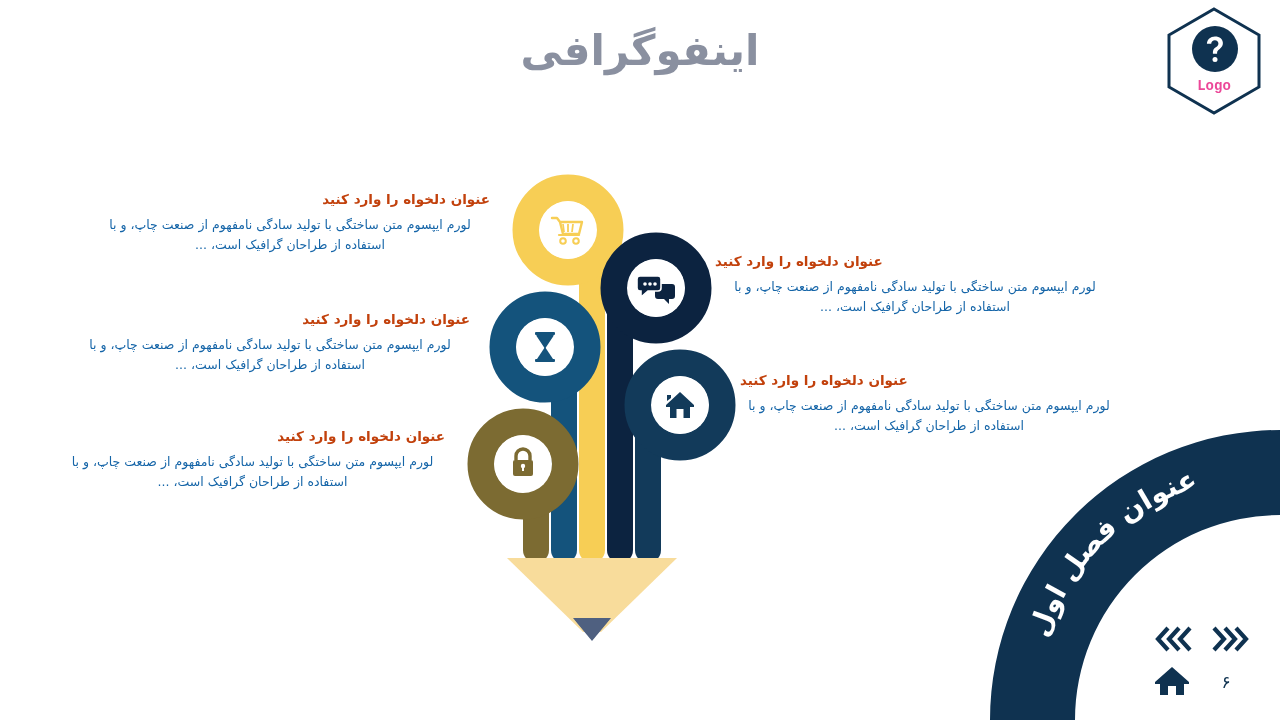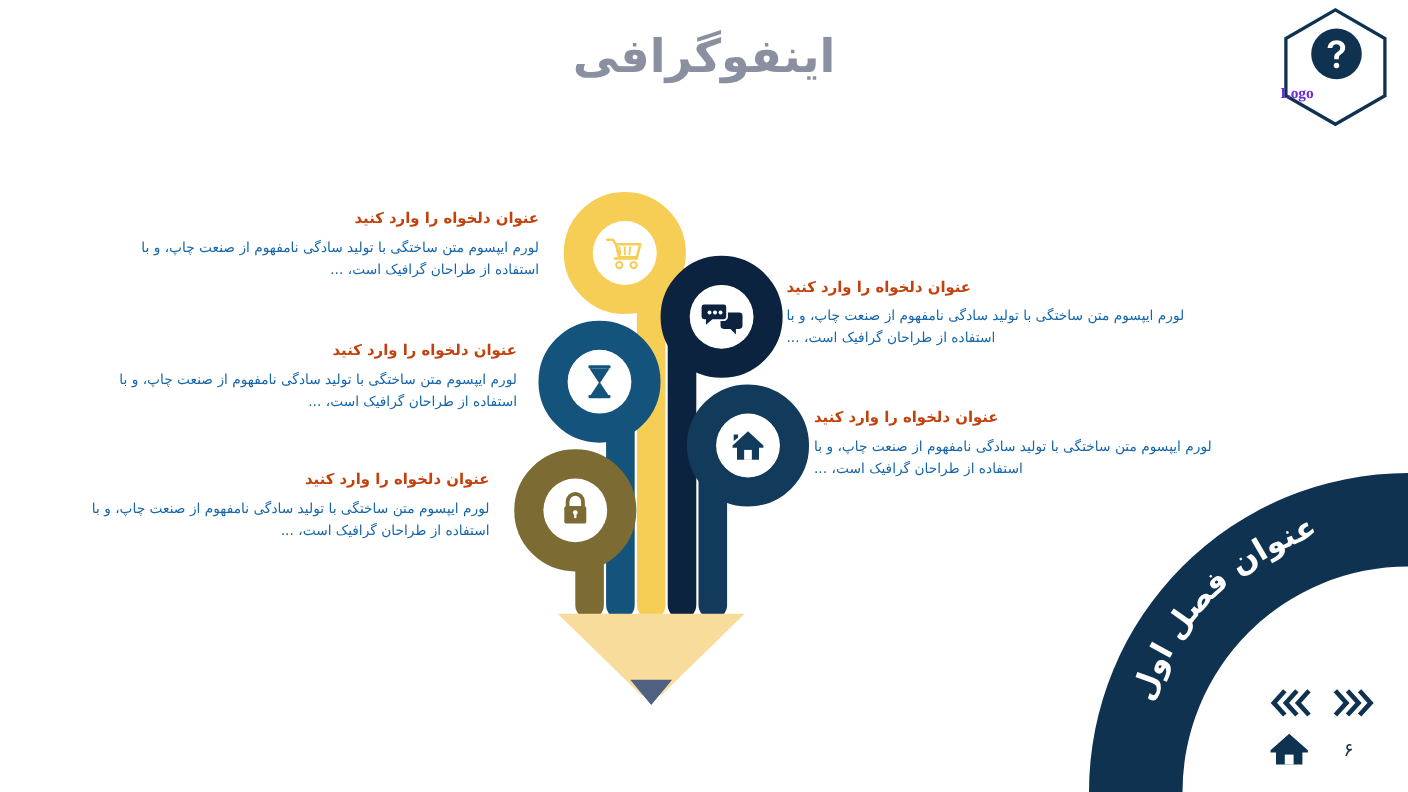--- a/index.html
+++ b/index.html
@@ -25,36 +25,36 @@
   .logo-box{position:absolute;top:6px;right:16px;width:100px;height:122px;}
   .logo-hex{position:absolute;inset:0;}
   .logo-inner-circle{
     position:absolute;left:28px;top:20px;width:46px;height:46px;
     border-radius:50%;background:#0f3250;
   }
   .logo-q{
     position:absolute;left:28px;top:20px;width:46px;height:46px;
   }
   .logo-text{
-    position:absolute;left:0;top:72px;width:100px;text-align:left;
-    font-family:Liberation Serif, serif;
-    font-size:14px;font-weight:bold;color:#6d28d9;
+    position:absolute;left:0;top:72px;width:100px;text-align:center;
+    font-family:Liberation Mono, monospace;
+    font-size:14px;font-weight:bold;color:#ec4899;
   }
 
   
   .graphic{position:absolute;left:455px;top:170px;width:300px;height:480px;}
 
   
   .txt{position:absolute;direction:rtl;}
   .txt .t-head{
     font-size:13.5px;font-weight:bold;color:#c2410c;
     line-height:1.45;margin:0 0 5px 0;
   }
   .txt .t-body{
-    font-size:12.5px;color:#1565a8;line-height:1.62;margin:0;font-weight:400;
+    font-size:12.5px;color:#1565a8;line-height:1.62;margin:0;font-weight:400;text-align:center;
   }
   .txt.right-side{text-align:right;}
   .txt.left-side{text-align:left;}
 
   .txt-1{left:90px;top:190px;width:400px;}
   .txt-2{left:715px;top:252px;width:400px;}
   .txt-3{left:70px;top:310px;width:400px;}
   .txt-4{left:740px;top:371px;width:378px;}
   .txt-5{left:60px;top:427px;width:385px;}
 

